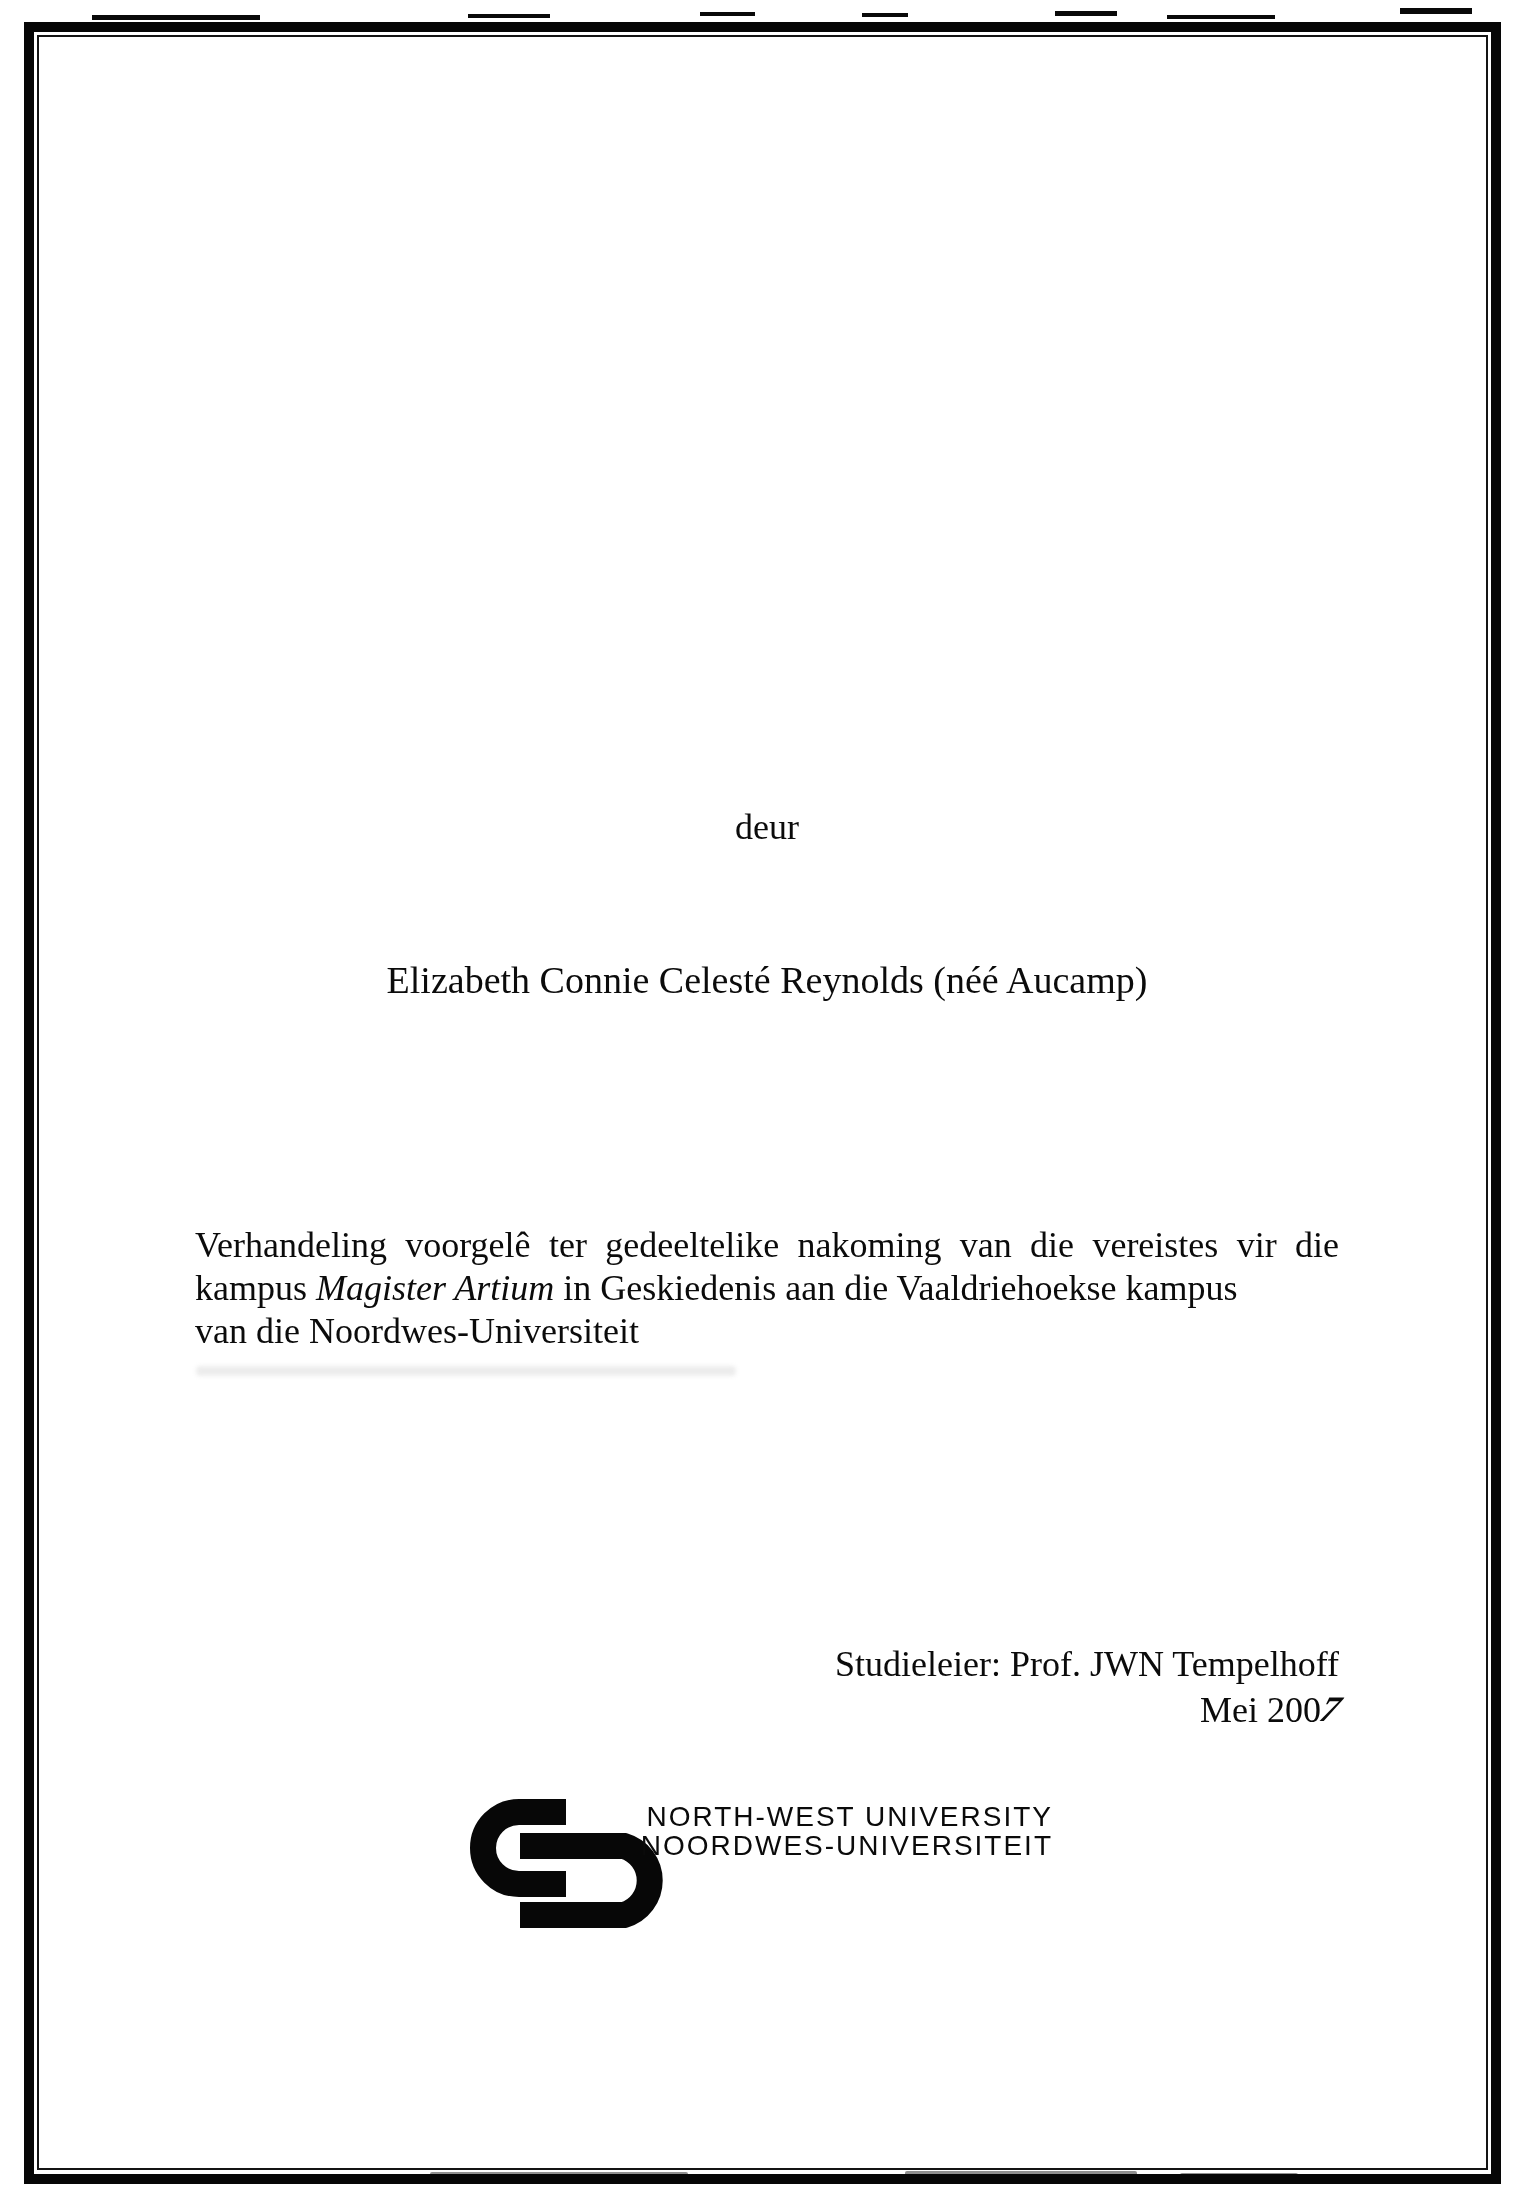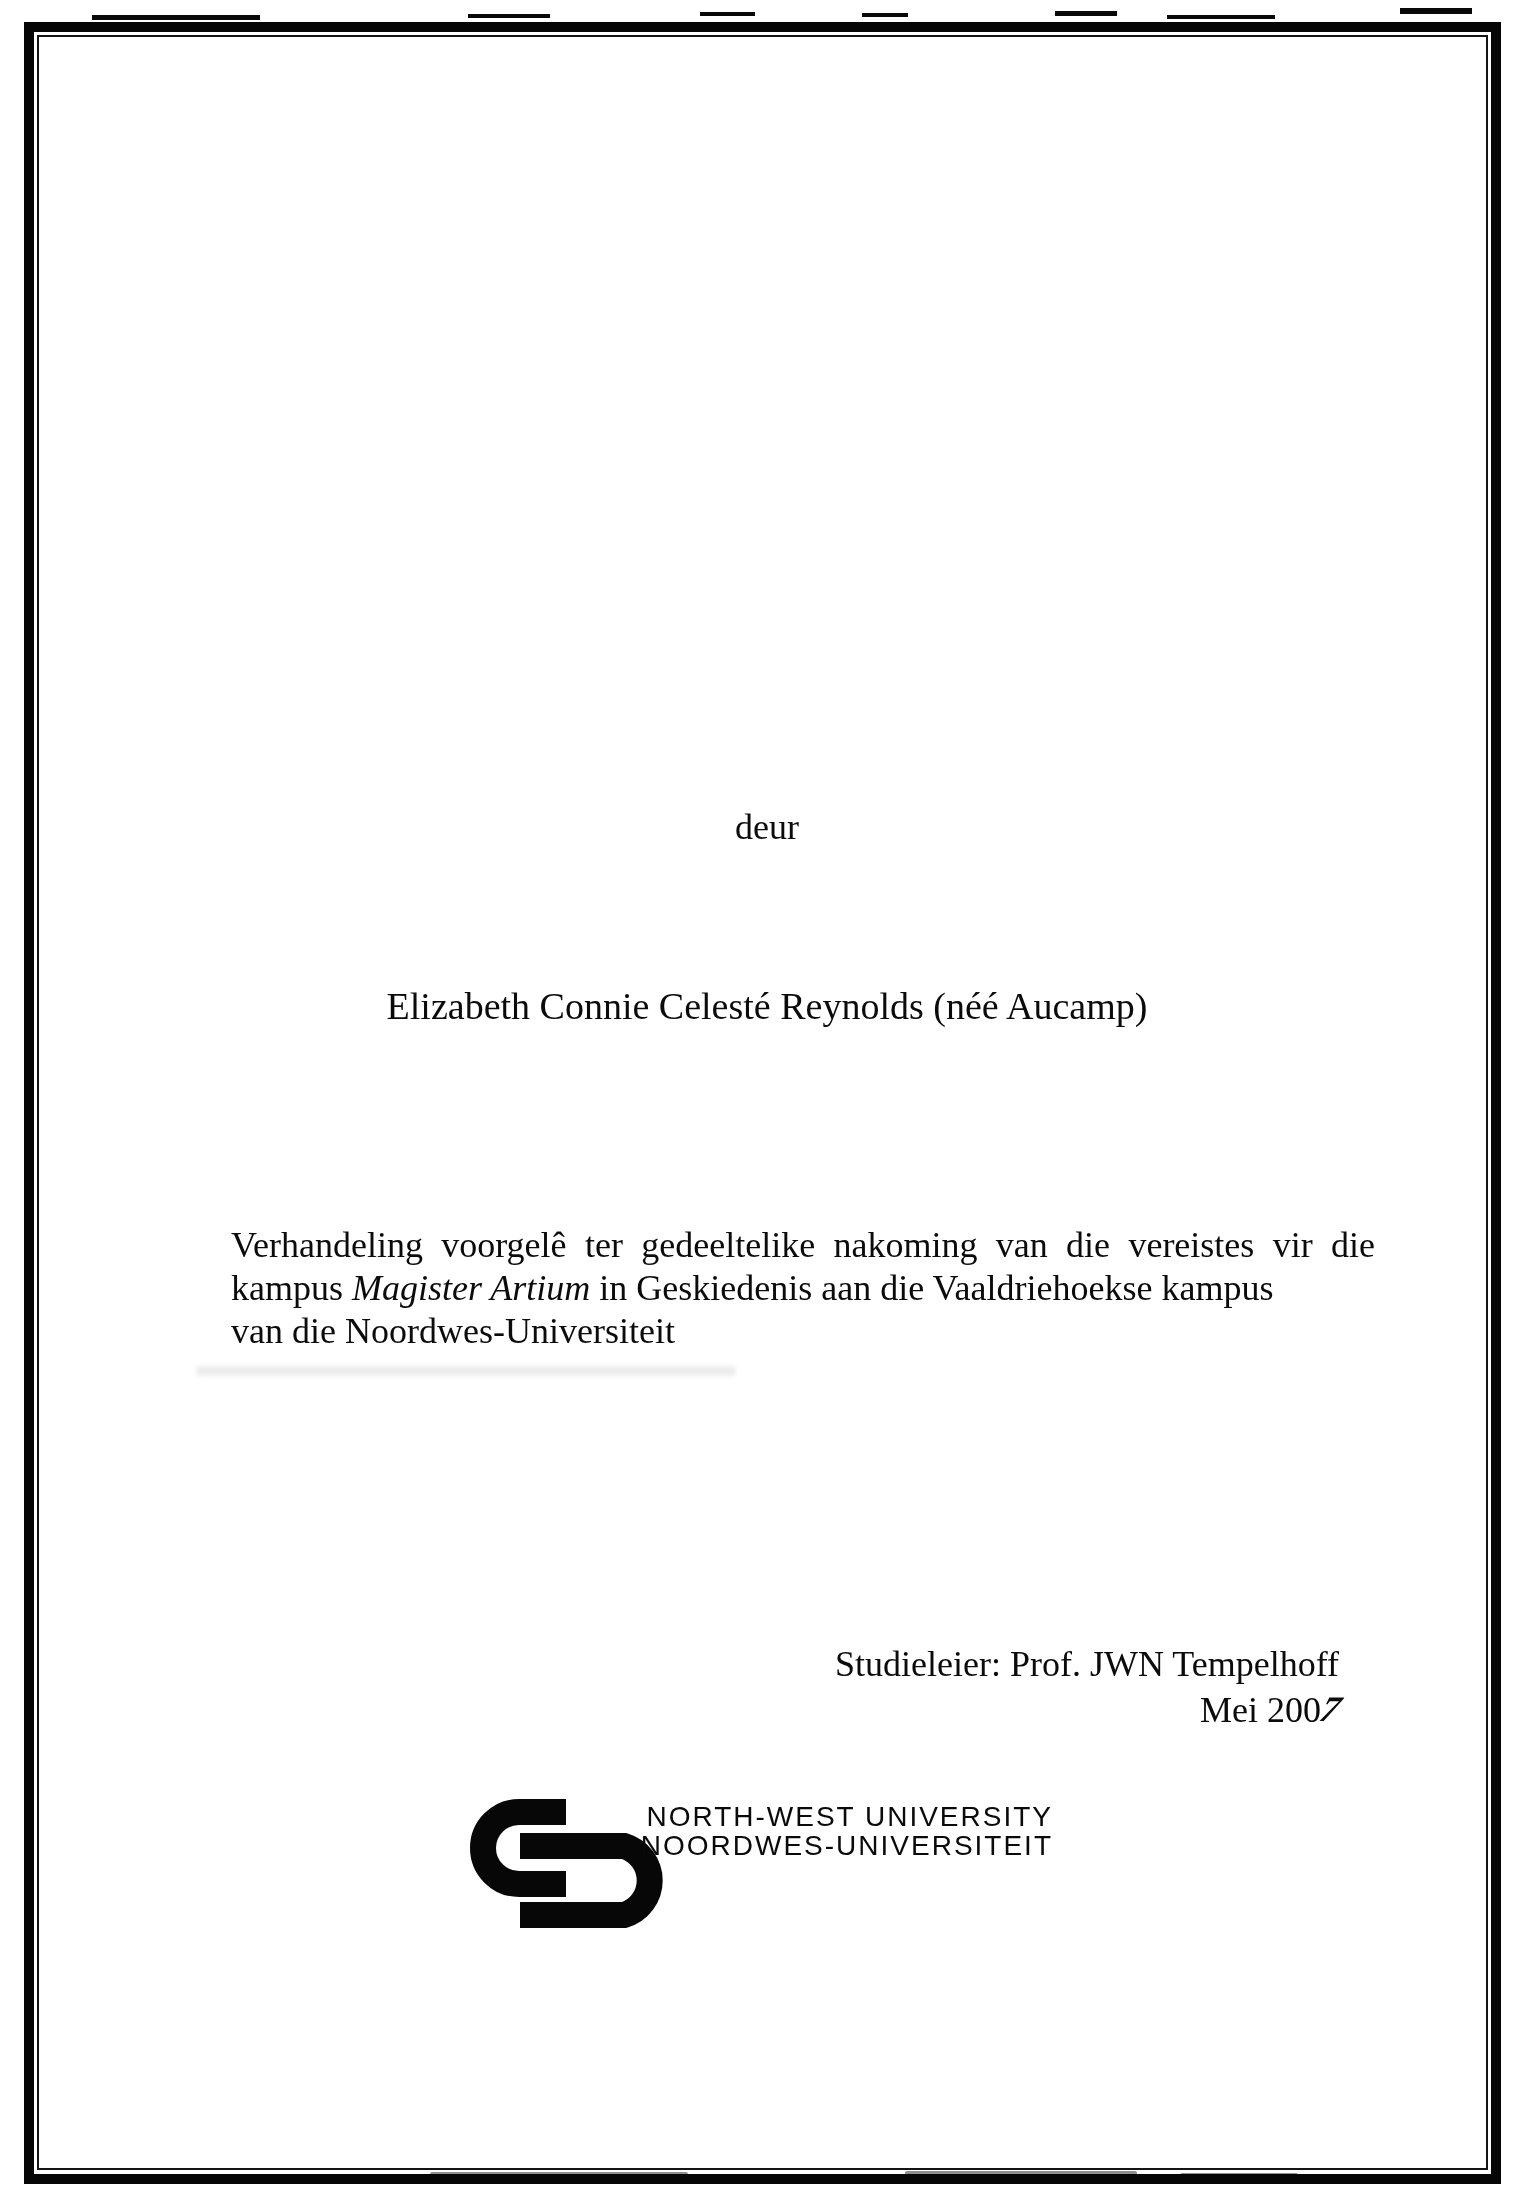--- a/index.html
+++ b/index.html
@@ -12,21 +12,21 @@
     position:absolute;left:24px;top:22px;width:1477px;height:2162px;
     border:10px solid #060606;box-sizing:border-box;
   }
   .frame-inner{
     position:absolute;left:37px;top:35px;width:1451px;height:2135px;
     border:2px solid #141414;box-sizing:border-box;
   }
   .content{position:absolute;left:195px;width:1144px;}
   .title-block{top:398px;text-align:center;font-size:42px;line-height:79px;letter-spacing:0.3px;}
   .byline-deur{top:806px;text-align:center;font-size:36px;}
-  .byline-author{top:958px;text-align:center;font-size:38px;margin-top:26px;}
+  .byline-author{top:958px;text-align:center;font-size:38px;}
   .declaration{top:1224px;font-size:36px;line-height:43px;}
   .decl-line1{text-align:justify;text-align-last:justify;}
   .decl-line2,.decl-line3{text-align:left;}
   .italic{font-style:italic;}
   .supervisor{top:1641px;font-size:36px;line-height:46px;text-align:right;}
   .seven{display:inline-block;font-weight:600;transform:skewX(-26deg) translateY(-1px);}
   .ghost-line{
     position:absolute;left:196px;top:1366px;width:540px;height:10px;
     background:#bdbdbd;opacity:0.28;filter:blur(2px);border-radius:4px;
   }
@@ -59,21 +59,21 @@
 <div class="frame-outer"></div>
 <div class="frame-inner"></div>
 
 <div class="content title-block" style="position:absolute;">
 </div>
 
 <div class="content byline-deur" style="position:absolute;">deur</div>
 
 <div class="content byline-author" style="position:absolute;">Elizabeth Connie Celesté Reynolds (néé Aucamp)</div>
 
-<div class="content declaration" style="position:absolute;margin-left:36px;">
+<div class="content declaration" style="position:absolute;">
   <div class="decl-line1">Verhandeling voorgelê ter gedeeltelike nakoming van die vereistes vir die</div>
   <div class="decl-line2"><span>kampus </span><span class="italic">Magister Artium</span><span> in Geskiedenis aan die Vaaldriehoekse kampus</span></div>
   <div class="decl-line3">van die Noordwes-Universiteit</div>
 </div>
 
 <div class="ghost-line"></div>
 
 <div class="content supervisor" style="position:absolute;">
   <div>Studieleier: Prof. JWN Tempelhoff</div>
   <div><span>Mei 200</span><span class="seven">7</span></div>

